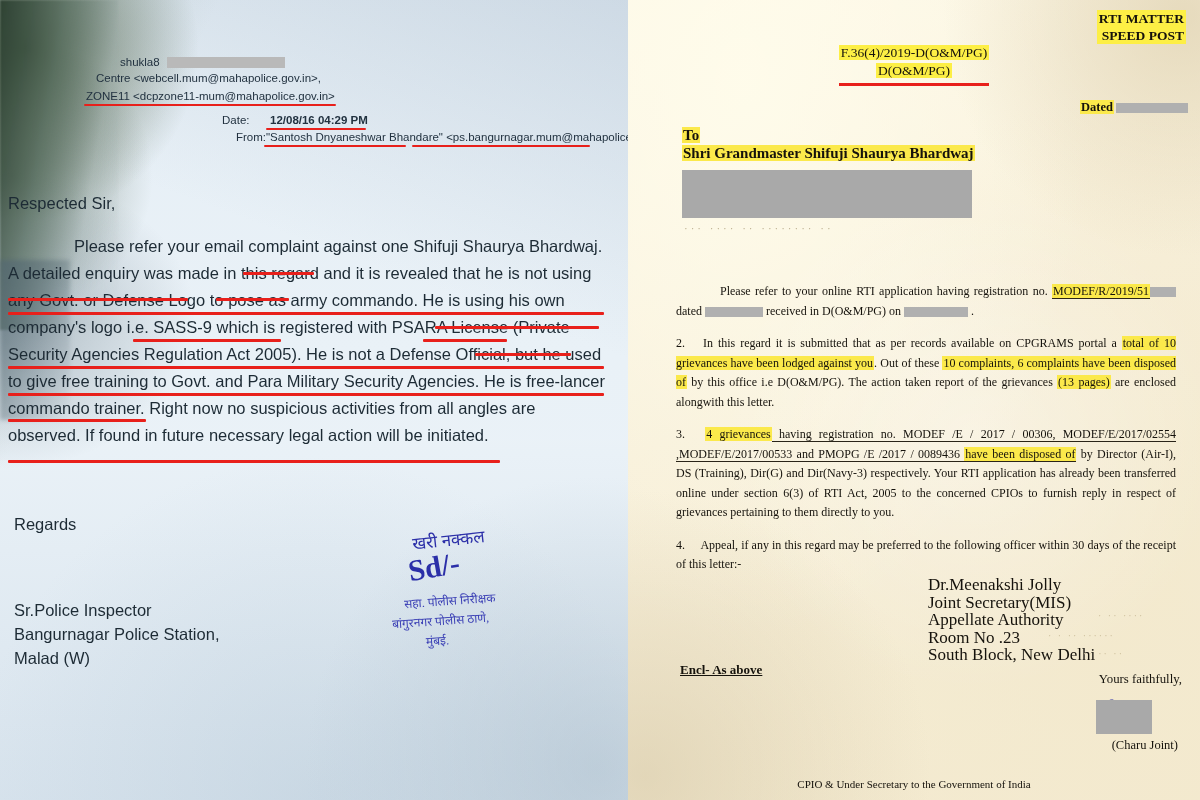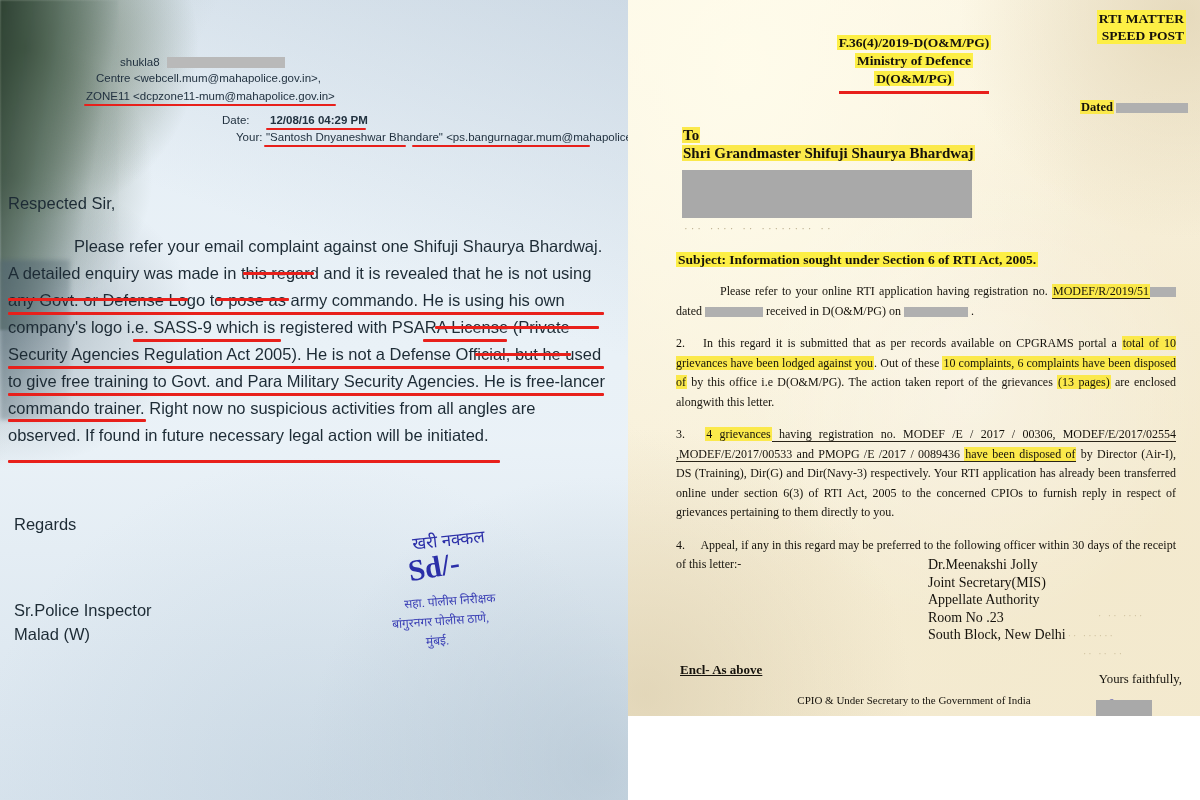--- a/index.html
+++ b/index.html
@@ -77,21 +77,21 @@
   }
   .sign-scribble .s1 { position:absolute; left:14px; top:0px; font-size:17px; transform:rotate(-6deg); }
   .sign-scribble .s2 { position:absolute; left:10px; top:22px; font-size:30px; font-weight:bold; transform:rotate(-10deg); }
   .sign-scribble .s3 { position:absolute; left:6px; top:64px; font-size:12px; transform:rotate(-4deg); color:#3a3fb5; }
   .sign-scribble .s4 { position:absolute; left:-6px; top:84px; font-size:12px; transform:rotate(-4deg); color:#3a3fb5; }
   .sign-scribble .s5 { position:absolute; left:28px; top:104px; font-size:12px; transform:rotate(-4deg); color:#3a3fb5; }
 
   
   .right-doc {
     position:relative;
-    width:572px; height:716px;
+    width:572px; height:800px;
     background:
       radial-gradient(ellipse at 20% 10%, rgba(255,252,235,0.9) 0%, rgba(250,244,222,0) 55%),
       radial-gradient(ellipse at 85% 80%, rgba(243,233,205,0.85) 0%, rgba(243,233,205,0) 60%),
       linear-gradient(160deg,#fdf8e8 0%, #f7efd9 45%, #f3ead0 100%);
     font-family:"Liberation Serif", serif;
     color:#15120c;
     overflow:hidden;
     padding-left:12px;
   }
   .right-doc .grime {
@@ -103,22 +103,22 @@
     pointer-events:none;
   }
   .hl { background:#fbe94b; padding:0 1px; }
   .hl-strong { background:#fdef45; padding:0 2px; }
 
   .rtag {
     position:absolute; right:14px; top:10px; text-align:right;
     font-weight:bold; font-size:13.5px; line-height:17px;
   }
   .fno {
-    position:absolute; left:0; right:0; top:34px; text-align:center;
-    font-weight:bold; font-size:13.5px; line-height:18px;
+    position:absolute; left:0; right:0; top:44px; text-align:center;
+    font-weight:normal; font-size:13.5px; line-height:18px;
   }
   .fno .ul-red { display:block; height:3px; background:#e8201b; width:150px; margin:3px auto 0; }
   .dated {
     position:absolute; right:12px; top:100px; font-size:12.5px; font-weight:bold;
   }
   .to-block { position:absolute; left:54px; top:126px; font-size:15px; line-height:18px; font-weight:bold; }
   .addr-redact {
     position:absolute; left:54px; top:170px; width:290px; height:48px;
     background:#a9a9a9;
   }
@@ -126,21 +126,21 @@
 
   .subject { position:absolute; left:48px; top:252px; font-size:13.5px; font-weight:bold; }
 
   .rbody { position:absolute; left:48px; top:282px; width:500px; font-size:12px; line-height:19.5px; text-align:justify; }
   .rbody p { margin:0 0 13px 0; }
   .rbody .ind { text-indent:44px; }
   .num { display:inline-block; width:22px; }
   .u { border-bottom:1px solid #2a2418; }
   .redact2 { background:#b0b0b0; display:inline-block; height:10px; vertical-align:middle; }
 
-  .officer { position:absolute; left:300px; top:556px; font-size:14px; line-height:17.5px; }
+  .officer { position:absolute; left:300px; top:576px; font-size:17px; line-height:17.5px; }
   .encl { position:absolute; left:52px; top:662px; font-size:13px; font-weight:bold; text-decoration:underline; }
   .yours { position:absolute; right:18px; top:672px; font-size:12.8px; }
   .sig-redact { position:absolute; right:48px; top:700px; width:56px; height:34px; background:#a9a9a9; }
   .sig-pen { position:absolute; right:36px; top:690px; width:60px; height:52px; color:#2b2fa8; font-size:34px; font-family:"Liberation Serif", serif; transform:rotate(-8deg); }
   .name { position:absolute; right:22px; top:738px; font-size:12.5px; }
   .cpio { position:absolute; left:0; right:0; bottom:10px; text-align:center; font-size:11px; }
   .faint { position:absolute; color:#cdbf9c; font-size:10px; letter-spacing:2px; }
 </style>
 </head>
 <body>
@@ -158,21 +158,21 @@
       <span class="redact" style="width:118px; margin-left:4px;"></span>
     </div>
     <div class="hdr-line" style="left:96px; top:72px;">Centre &lt;webcell.mum@mahapolice.gov.in&gt;,</div>
     <div class="hdr-line" style="left:86px; top:90px;">ZONE11 &lt;dcpzone11-mum@mahapolice.gov.in&gt;</div>
     <div class="uline-red" style="left:84px; top:104px; width:252px;"></div>
 
     <div class="hdr-line" style="left:222px; top:114px;">Date:</div>
     <div class="hdr-line" style="left:270px; top:114px; font-weight:bold;">12/08/16 04:29 PM</div>
     <div class="uline-red" style="left:266px; top:128px; width:100px;"></div>
 
-    <div class="hdr-line" style="left:236px; top:131px;">Your:</div>
+    <div class="hdr-line" style="left:236px; top:131px;">From:</div>
     <div class="hdr-line" style="left:266px; top:131px;">"Santosh Dnyaneshwar Bhandare" &lt;ps.bangurnagar.mum@mahapolice.gov.in&gt;</div>
     <div class="uline-red" style="left:264px; top:145px; width:142px;"></div>
     <div class="uline-red" style="left:412px; top:145px; width:178px;"></div>
 
     <div class="body-text">
       <div style="margin-bottom:16px;">Respected Sir,</div>
       <p class="indent">Please refer your email complaint against one Shifuji Shaurya Bhardwaj. A detailed enquiry was made in this regard and it is revealed that he is not using any Govt. or Defense Logo to pose as army commando.  He is using his own company's logo i.e. SASS-9 which is registered with PSARA License (Private Security Agencies Regulation Act 2005). He is not a Defense Official, but he used to give free training to Govt. and Para Military Security Agencies.  He is free-lancer commando trainer. Right now no suspicious activities from all angles are observed.  If found in future necessary legal action will be initiated.</p>
     </div>
 
     <div class="uline-red thick" style="left:243px; top:272px; width:71px;"></div>
@@ -185,20 +185,21 @@
     <div class="uline-red thick" style="left:8px; top:366px; width:596px;"></div>
     <div class="uline-red thick" style="left:475px; top:353px; width:96px;"></div>
     <div class="uline-red thick" style="left:8px; top:393px; width:596px;"></div>
     <div class="uline-red thick" style="left:8px; top:419px; width:138px;"></div>
     <div class="uline-red thick" style="left:8px; top:460px; width:492px;"></div>
 
     <div class="regards">Regards</div>
 
     <div class="signoff">
       <div>Sr.Police Inspector</div>
+      <div>Bangurnagar Police Station,</div>
       <div>Malad (W)</div>
     </div>
 
     <div class="sign-scribble">
       <span class="s1">खरी नक्कल</span>
       <span class="s2">Sd/-</span>
       <span class="s3">सहा. पोलीस निरीक्षक</span>
       <span class="s4">बांगुरनगर पोलीस ठाणे,</span>
       <span class="s5">मुंबई.</span>
     </div>
@@ -207,39 +208,35 @@
   <div class="right-doc">
     <div class="grime"></div>
 
     <div class="rtag">
       <div class="hl-strong">RTI MATTER</div>
       <div class="hl-strong">SPEED POST</div>
     </div>
 
     <div class="fno">
       <div><span class="hl-strong">F.36(4)/2019-D(O&amp;M/PG)</span></div>
-      <div><span class="hl-strong">Ministry of Defence</span></div>
       <div><span class="hl-strong">D(O&amp;M/PG)</span></div>
       <span class="ul-red"></span>
     </div>
 
     <div class="dated">
       <span class="hl">Dated</span><span class="redact2" style="width:72px; margin-left:2px;"></span>
     </div>
 
     <div class="to-block">
       <div><span class="hl">To</span></div>
       <div><span class="hl">Shri Grandmaster Shifuji Shaurya Bhardwaj</span></div>
     </div>
     <div class="addr-redact"></div>
     <div class="addr-lines">··· ···· ·· ········ ··</div>
 
-    <div class="subject">
-      <span class="hl-strong">Subject: Information sought under Section 6 of RTI Act, 2005.</span>
-    </div>
 
     <div class="rbody">
       <p class="ind">
         <span>Please refer to your online RTI application having registration no. </span><span class="hl u">MODEF/R/2019/51</span><span class="redact2" style="width:26px;"></span>
         <span> dated </span><span class="redact2" style="width:58px;"></span>
         <span> received in D(O&amp;M/PG) on </span><span class="redact2" style="width:64px;"></span> .
       </p>
 
       <p>
         <span class="num">2.</span>

